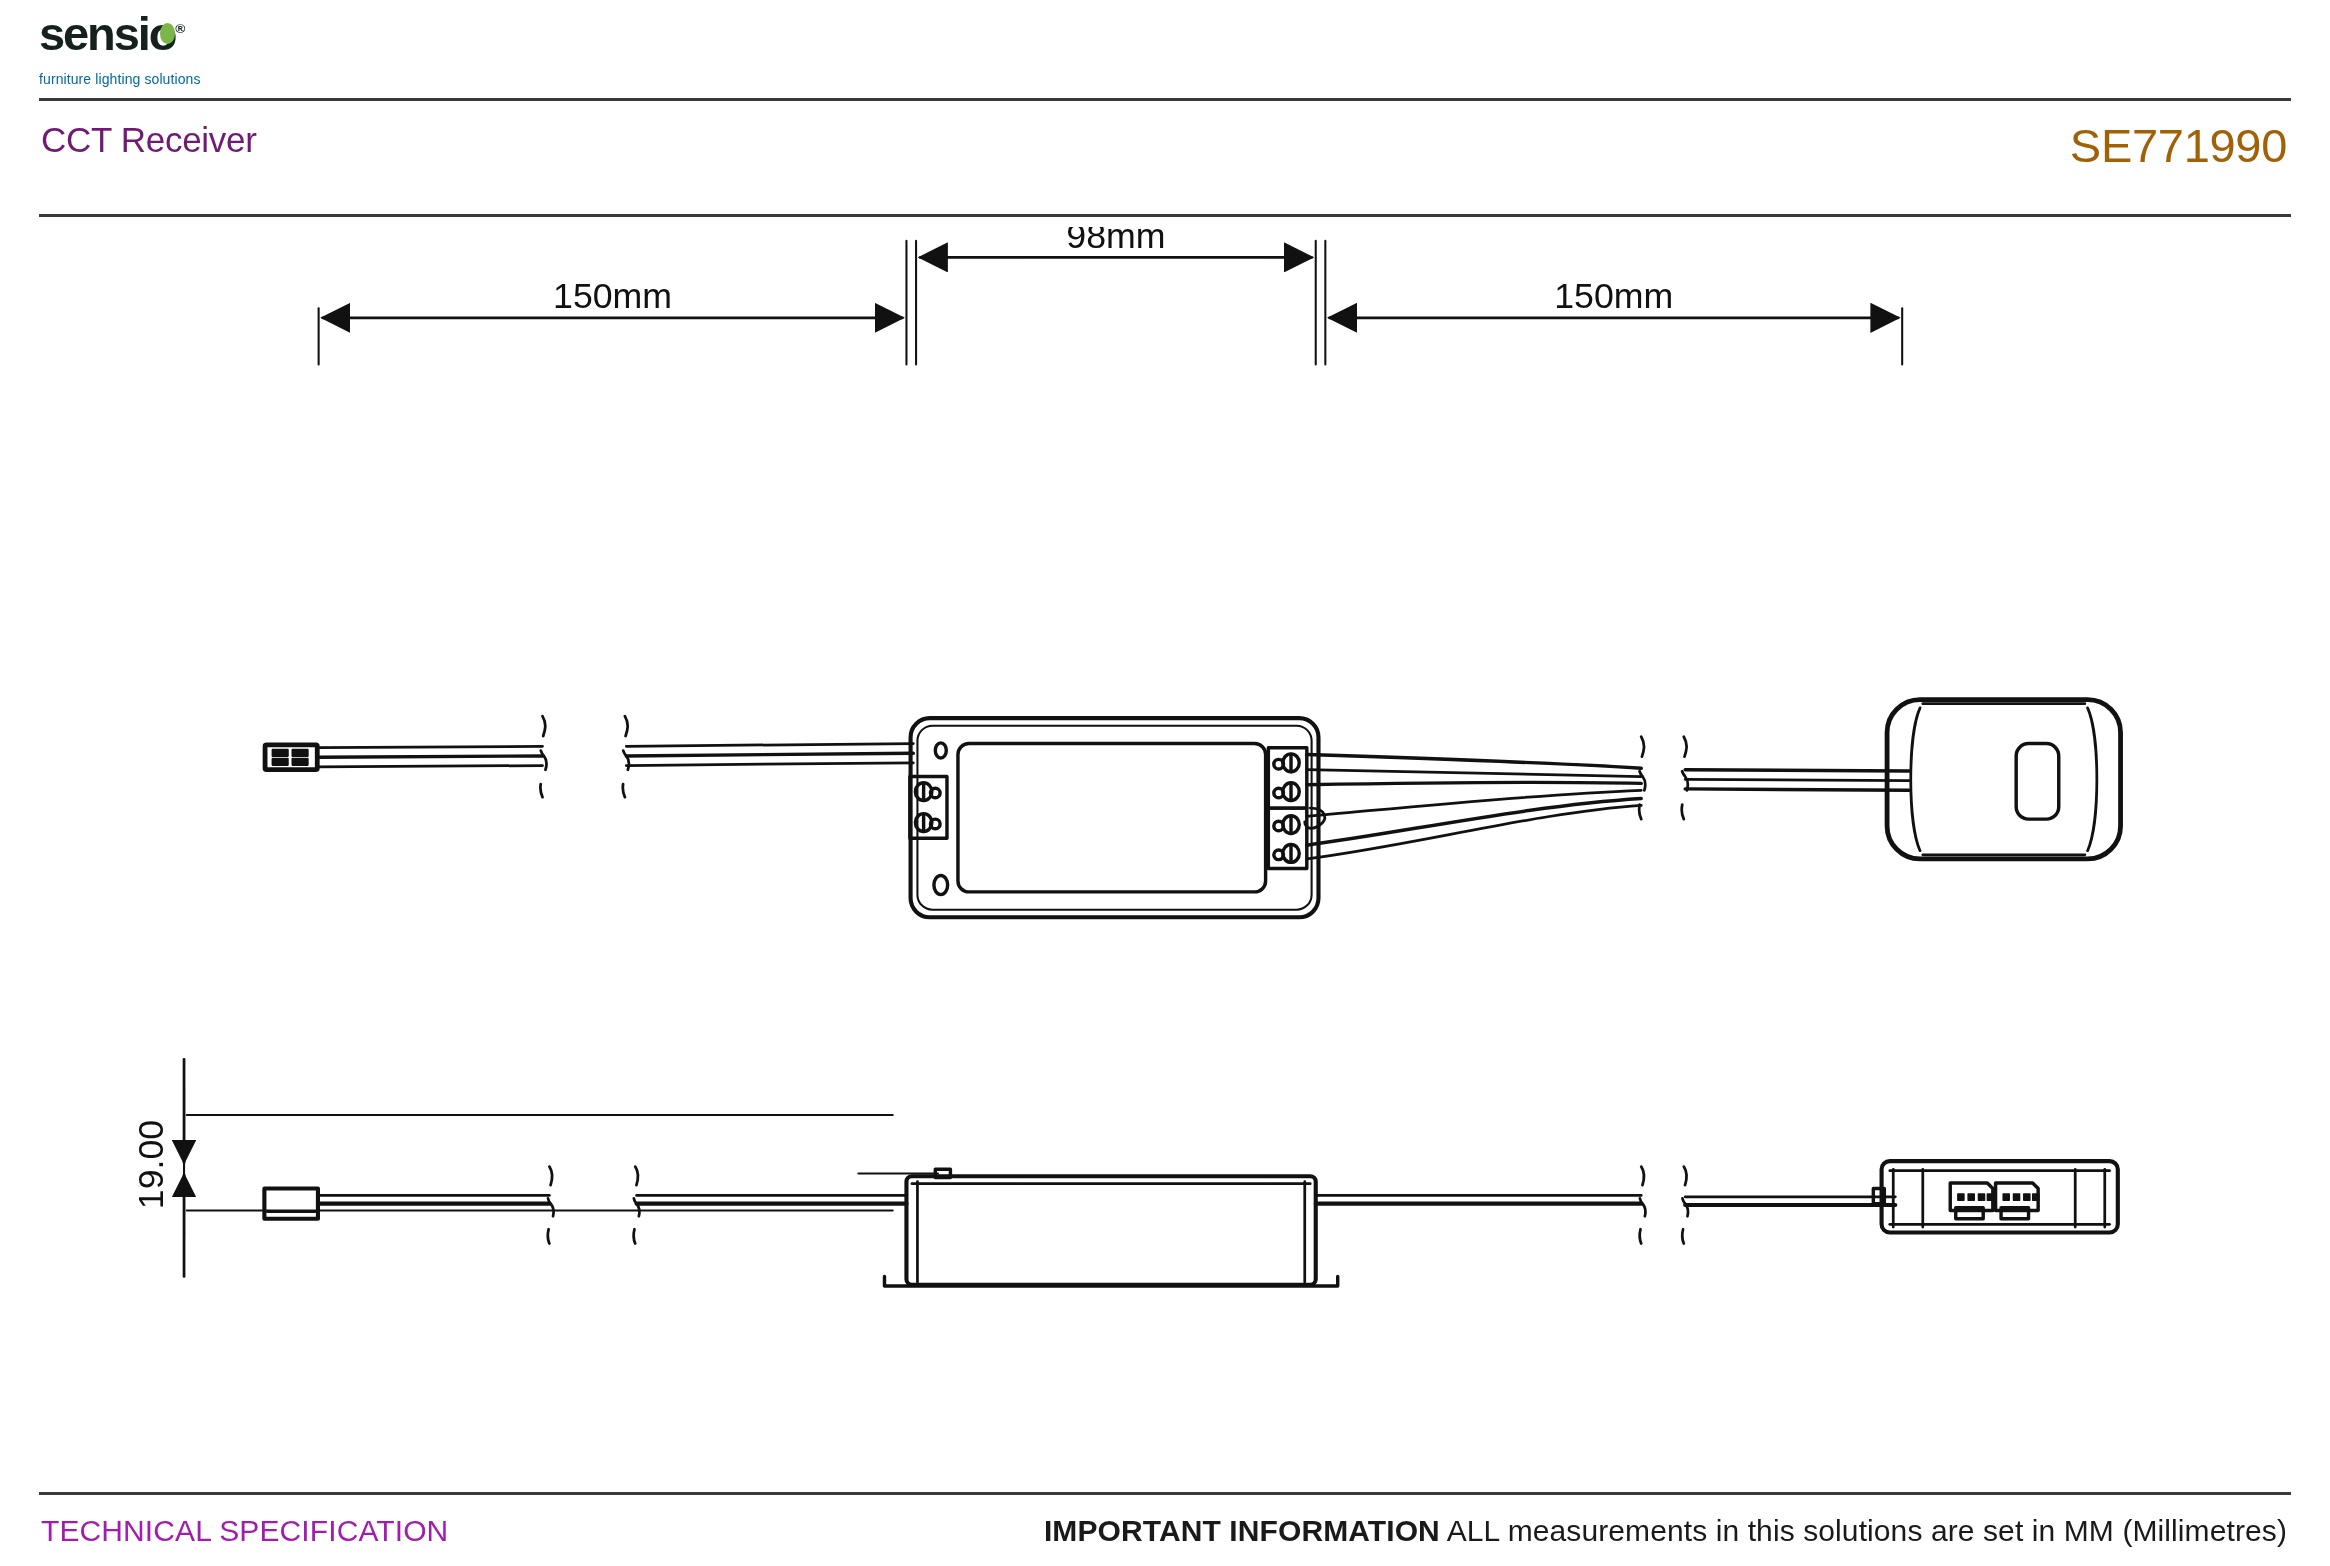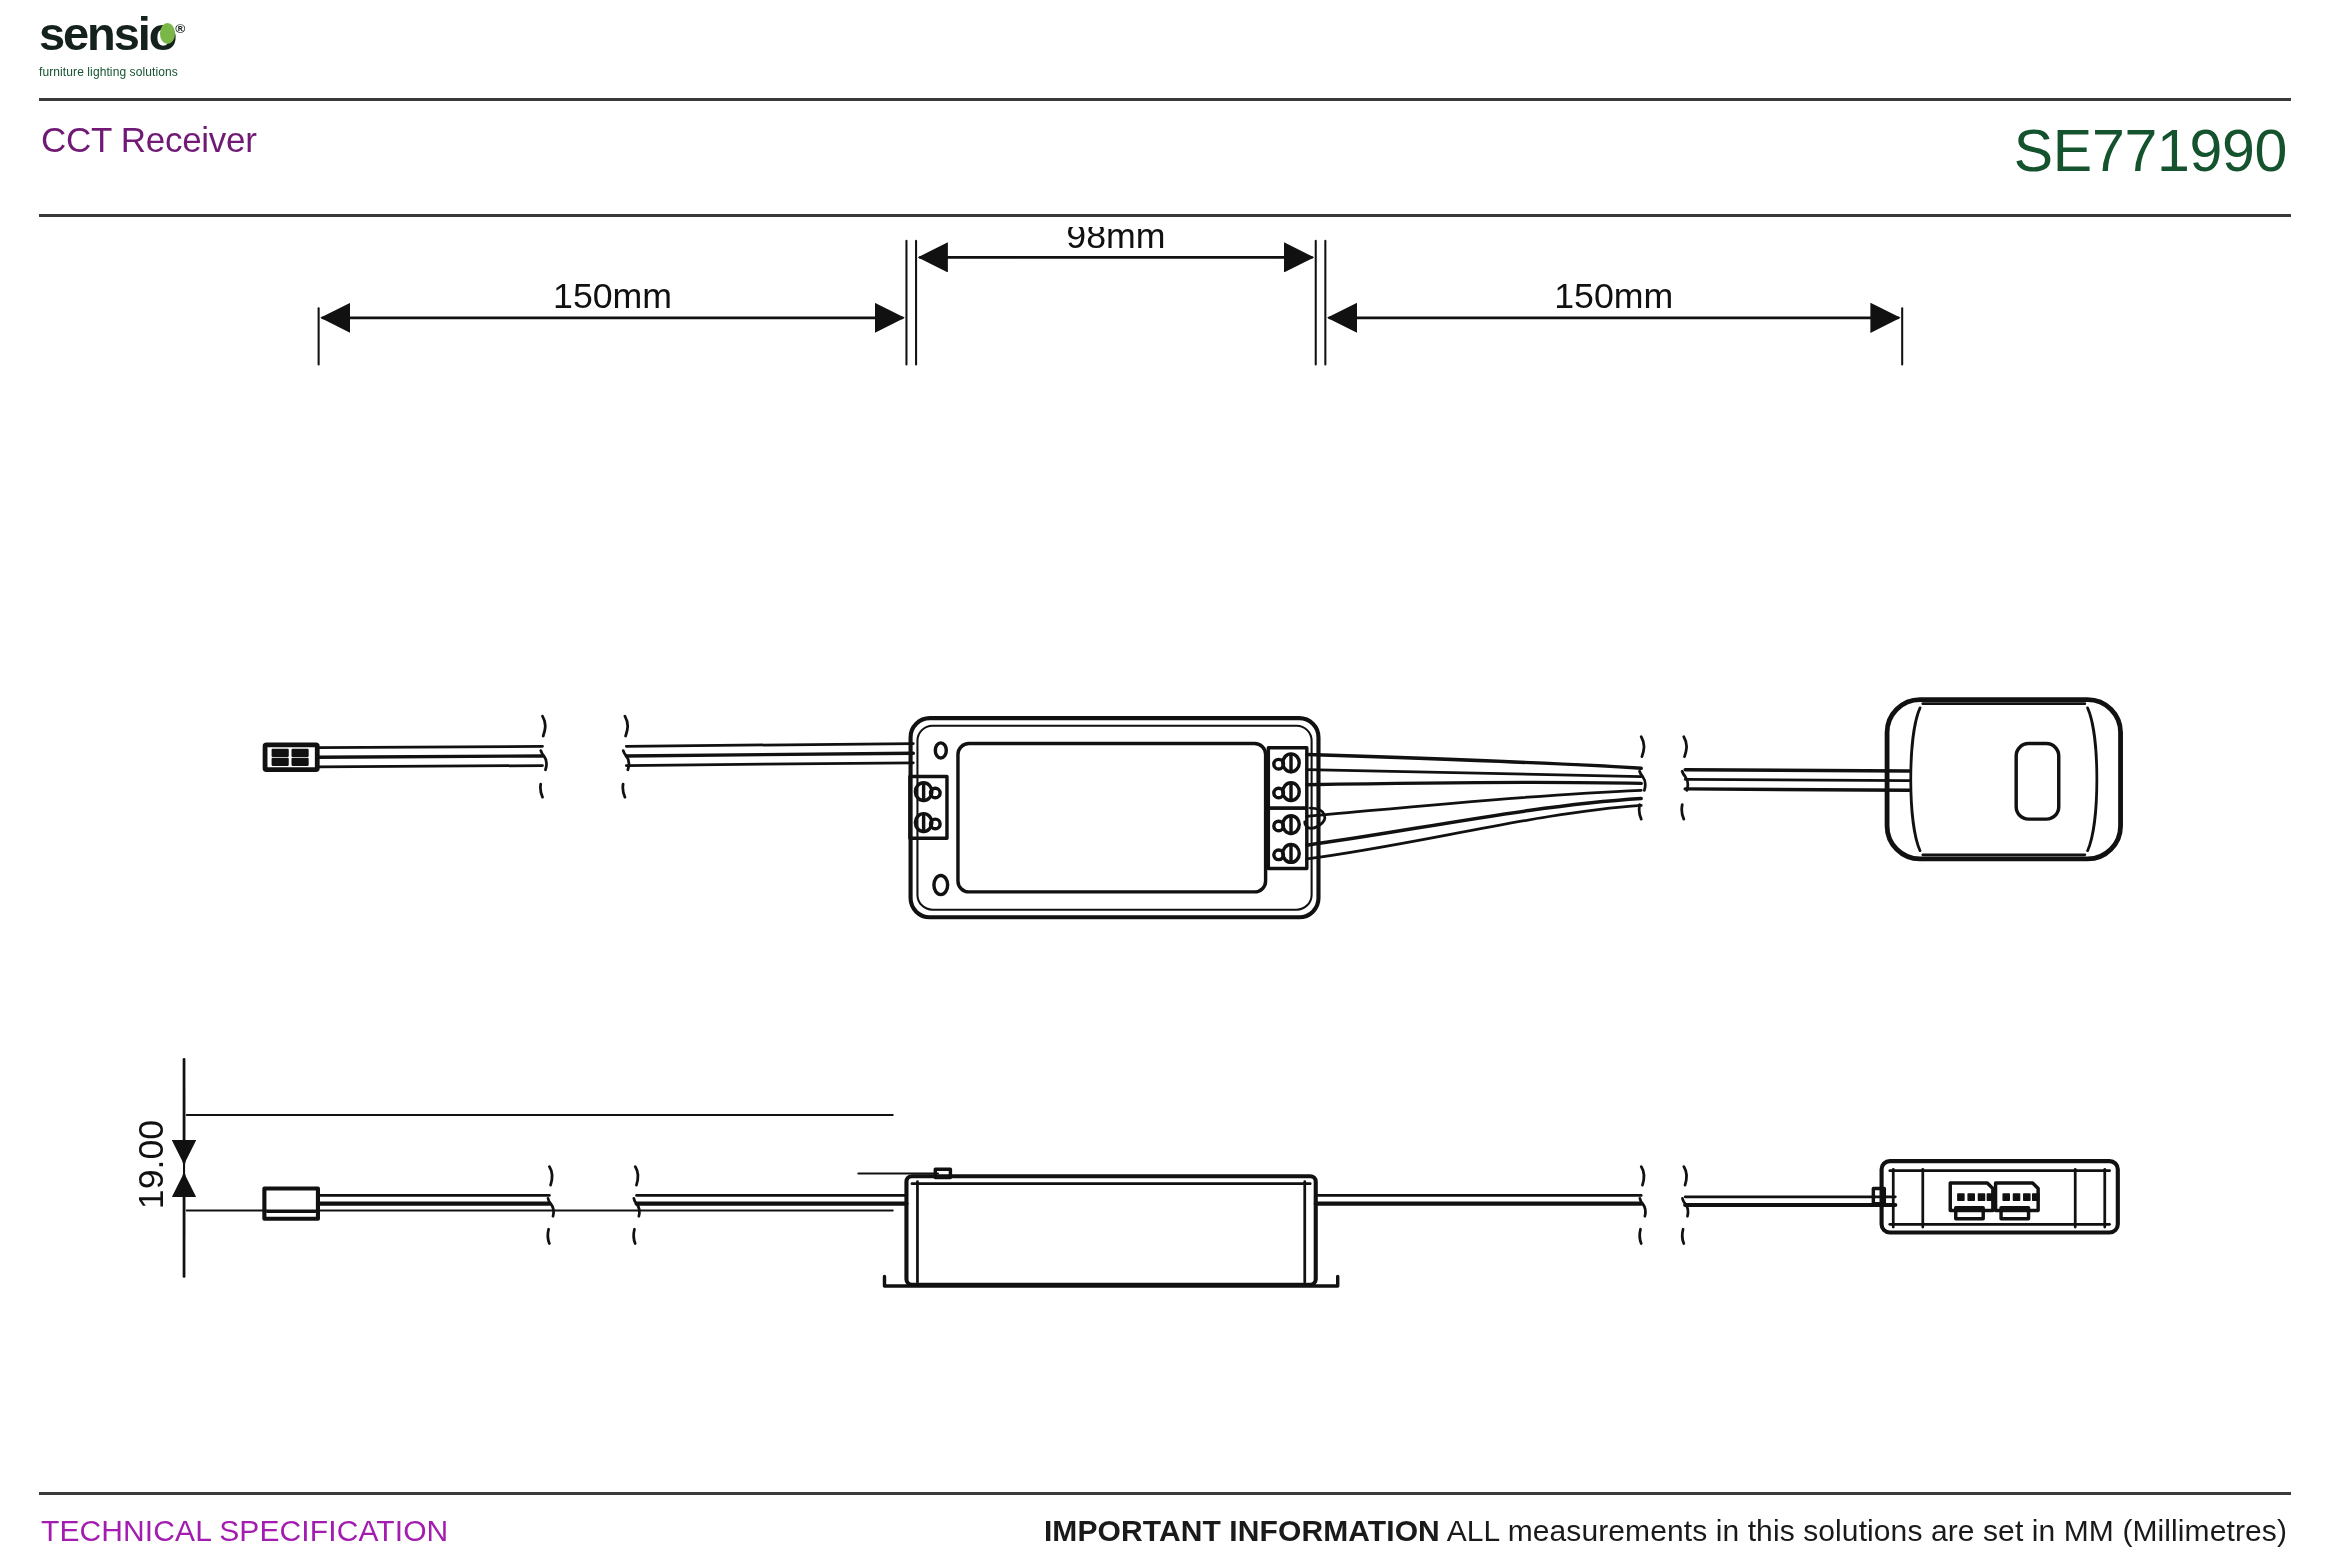--- a/index.html
+++ b/index.html
@@ -44,24 +44,24 @@
     left: 121px;
     top: 16.5px;
   }
   .logo-reg {
     font-size: 13.7px;
     font-weight: bold;
     vertical-align: super;
     letter-spacing: 0;
   }
   .logo-tag {
-    font-size: 12px;
-    color: #14532d;
+    font-size: 14px;
+    color: #0369a1;
     letter-spacing: 0.1px;
-    margin-top: 9px;
+    margin-top: 15px;
     white-space: nowrap;
   }
 
   
   .rule {
     position: absolute;
     left: 39px;
     right: 39px;
     height: 3.4px;
     background: #3a3a3a;
@@ -78,24 +78,24 @@
     font-size: 35px;
     font-weight: normal;
     letter-spacing: -0.3px;
     color: #701a75;
     line-height: 1;
   }
   .part-code {
     position: absolute;
     right: 43px;
     top: 122px;
-    font-size: 59px;
+    font-size: 47px;
     font-weight: normal;
     letter-spacing: -0.3px;
-    color: #14532d;
+    color: #a16207;
     line-height: 1;
     text-align: right;
   }
 
   
   .footer-left {
     position: absolute;
     left: 41px;
     top: 1516px;
     font-size: 30px;

